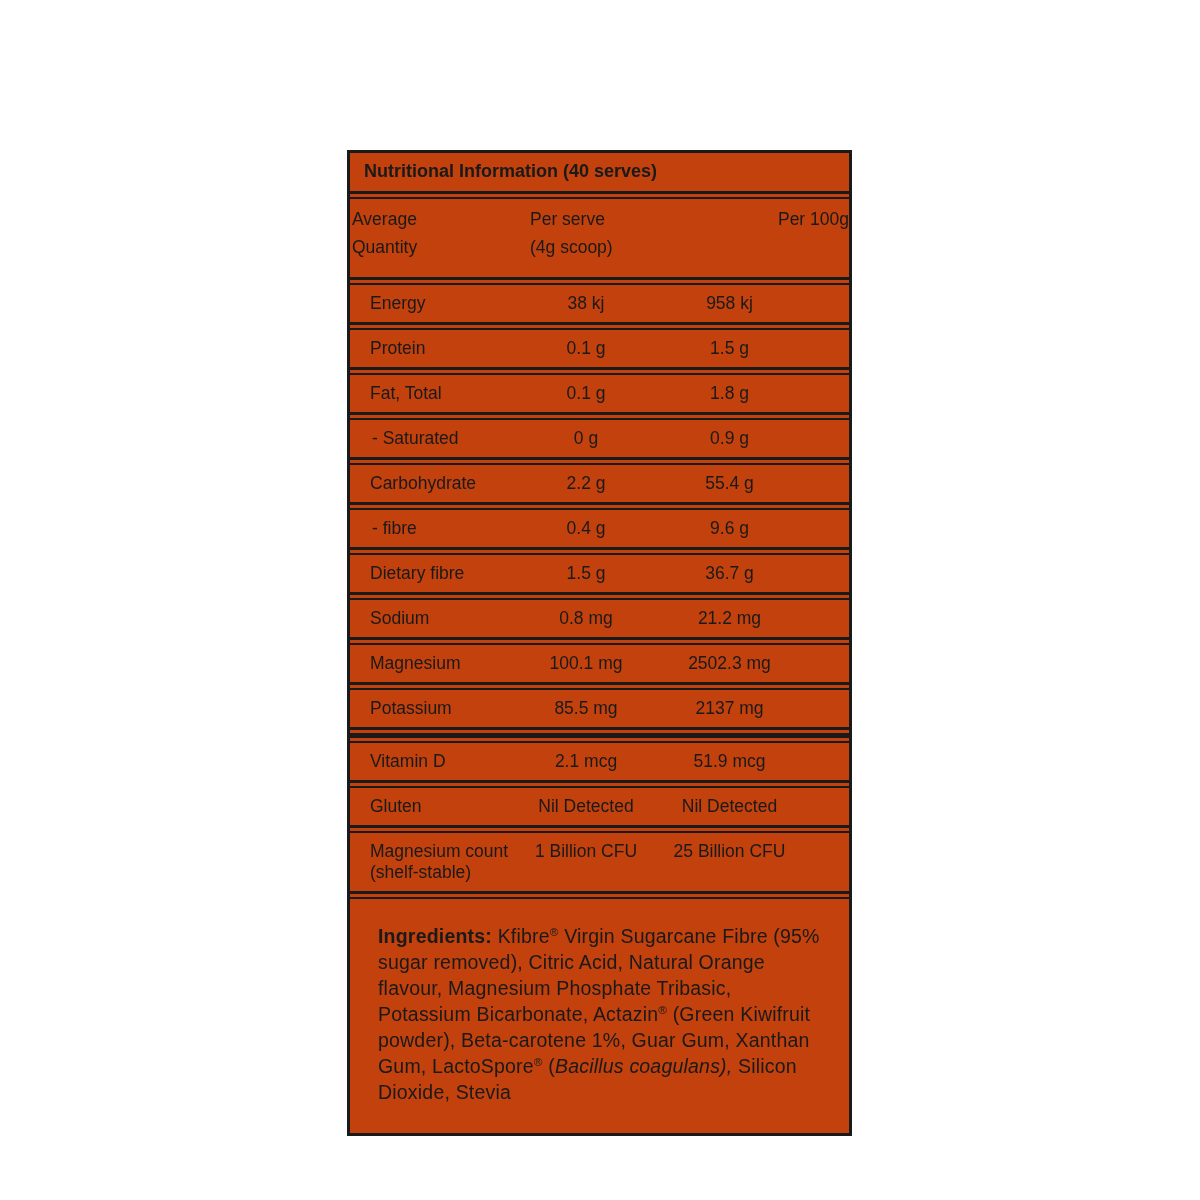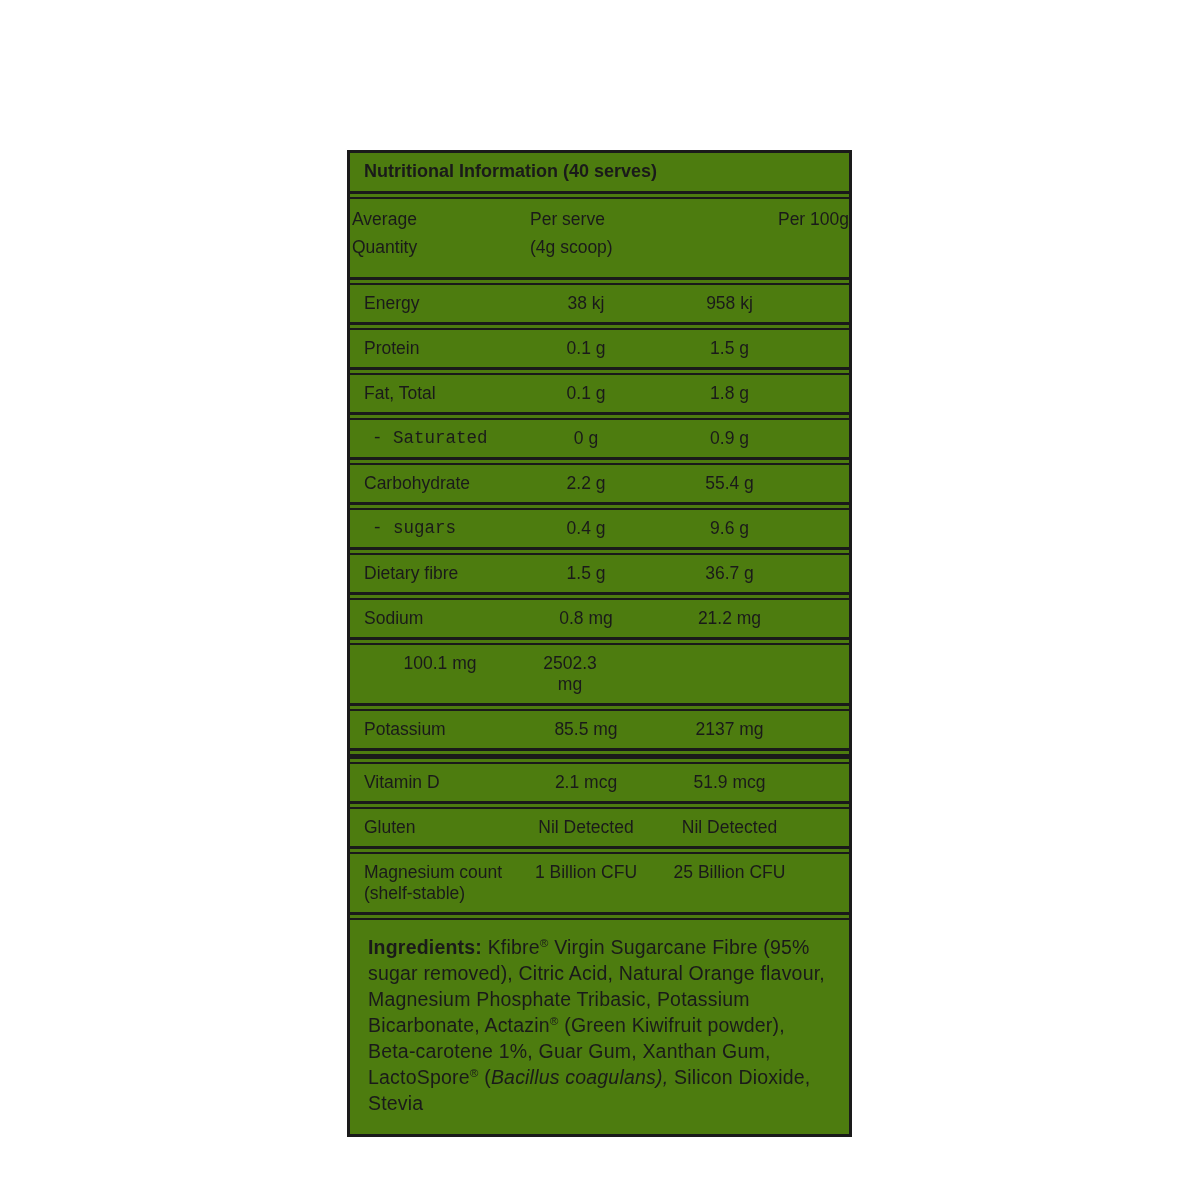--- a/index.html
+++ b/index.html
@@ -9,21 +9,21 @@
     position:relative;
     font-family:"Liberation Sans",sans-serif;
     color:#1a1a1a;
     -webkit-font-smoothing:antialiased;
   }
   .panel{
     position:absolute;
     left:347px;top:150px;
     width:505px;
     box-sizing:border-box;
-    background:#4d7c0f;
+    background:#c2410c;
     border:3px solid #1a1a1a;
   }
   
   .sep{
     height:8px;
     background:linear-gradient(to bottom,#1a1a1a 0 3px,transparent 3px 6px,#1a1a1a 6px 8px);
   }
   .title{
     font-weight:700;
     font-size:18px;
@@ -36,31 +36,31 @@
   }
   .hrow{
     font-size:17.5px;
     line-height:28px;
     padding:6px 0 16px 0;
   }
   .hcell.c1{padding-left:2px;}
   .hcell.c3{padding-left:42px;text-align:right;}
   .row{font-size:17.5px;line-height:21px;}
   .cell{padding-top:8px;padding-bottom:8px;}
-  .cell.label{padding-left:14px;padding-right:4px;}
-  .row.sub .cell.label{padding-left:22px;font-family:Liberation Mono, monospace;}
+  .cell.label{padding-left:20px;padding-right:4px;}
+  .row.sub .cell.label{padding-left:22px;}
   .cell.val{text-align:center;}
   .cell.v100{padding-right:32px;}
   .ingredients{
     font-size:19.5px;
     line-height:26px;
     padding:10px 14px 14px 14px;
     letter-spacing:0.2px;
   }
-  .ingredients p{margin:4px;}
+  .ingredients p{margin:14px;}
   .ingredients sup{font-size:60%;line-height:0;}
   .b{font-weight:700;}
   .i{font-style:italic;}
 </style>
 </head>
 <body>
 
 <div class="panel">
 
   <div class="title">Nutritional Information (40 serves)</div>
@@ -106,38 +106,39 @@
         <div class="cell val v100">0.9 g</div>
       </div>
       <div class="sep"></div>
       <div class="row">
         <div class="cell label">Carbohydrate</div>
         <div class="cell val">2.2 g</div>
         <div class="cell val v100">55.4 g</div>
       </div>
       <div class="sep"></div>
       <div class="row sub">
-        <div class="cell label">-  sugars</div>
+        <div class="cell label">-  fibre</div>
         <div class="cell val">0.4 g</div>
         <div class="cell val v100">9.6 g</div>
       </div>
       <div class="sep"></div>
       <div class="row">
         <div class="cell label">Dietary fibre</div>
         <div class="cell val">1.5 g</div>
         <div class="cell val v100">36.7 g</div>
       </div>
       <div class="sep"></div>
       <div class="row">
         <div class="cell label">Sodium</div>
         <div class="cell val">0.8 mg</div>
         <div class="cell val v100">21.2 mg</div>
       </div>
       <div class="sep"></div>
       <div class="row">
+        <div class="cell label">Magnesium</div>
         <div class="cell val">100.1 mg</div>
         <div class="cell val v100">2502.3 mg</div>
       </div>
       <div class="sep"></div>
       <div class="row">
         <div class="cell label">Potassium</div>
         <div class="cell val">85.5 mg</div>
         <div class="cell val v100">2137 mg</div>
       </div>
       <div class="sep"></div>

